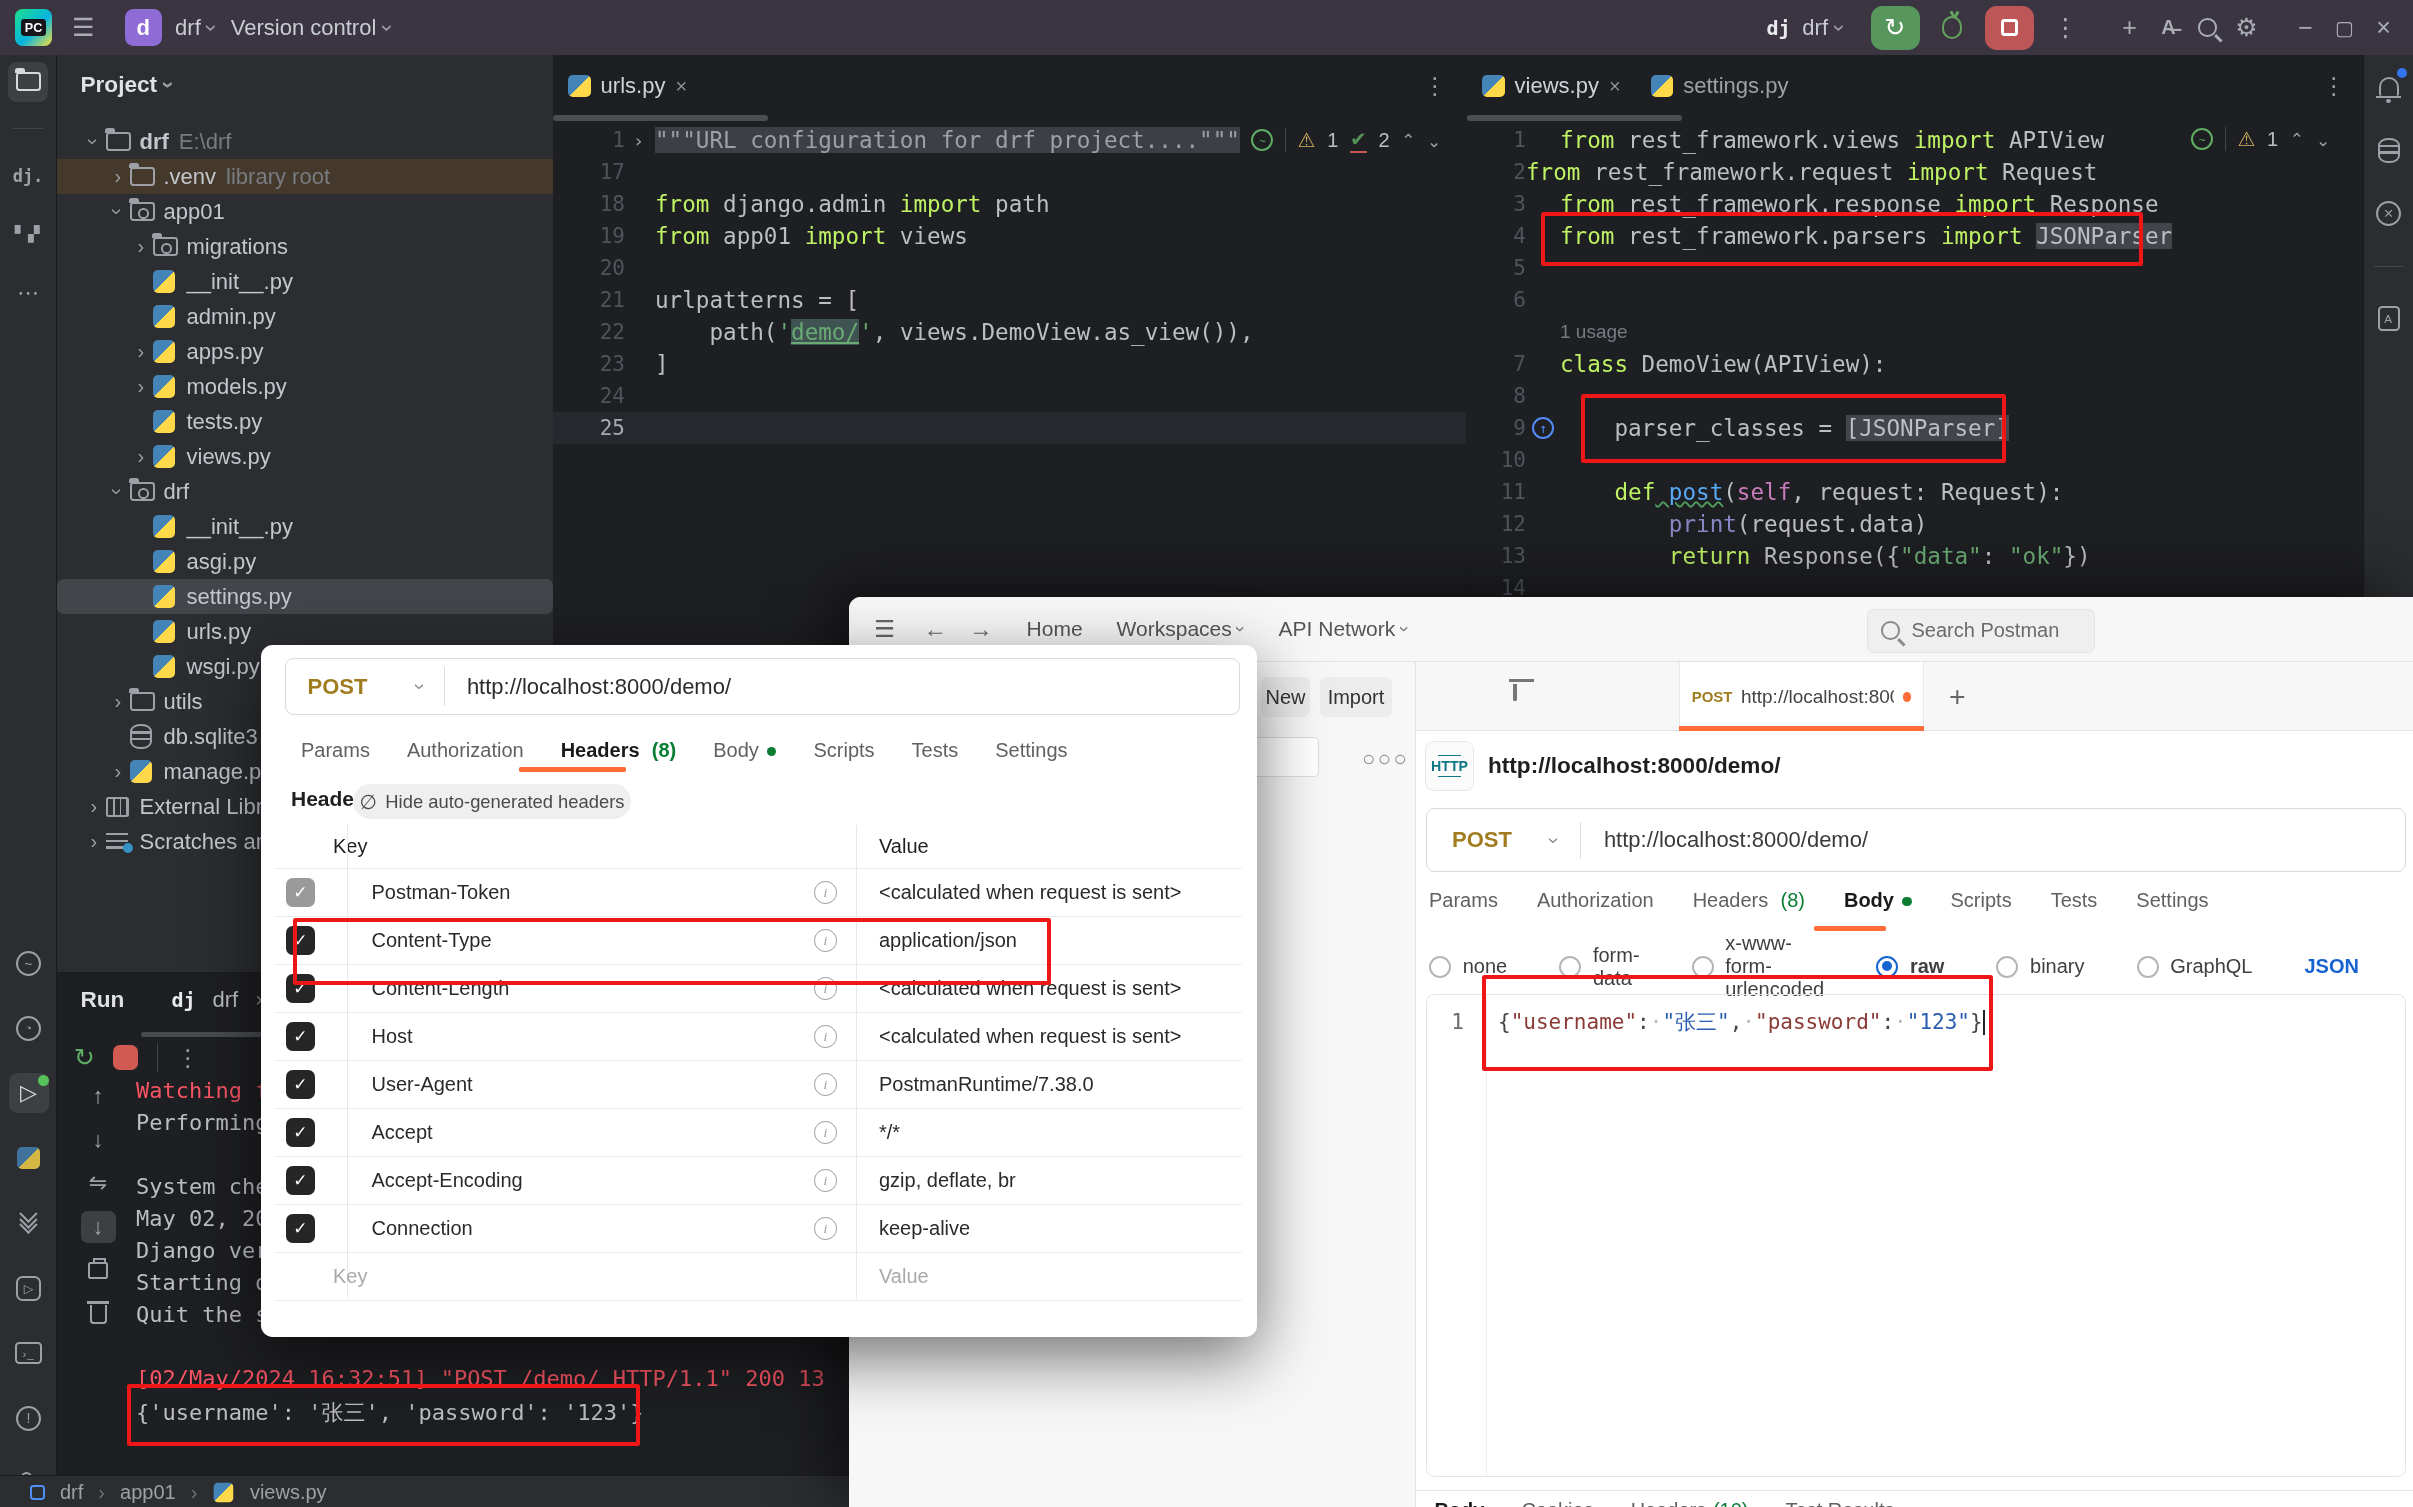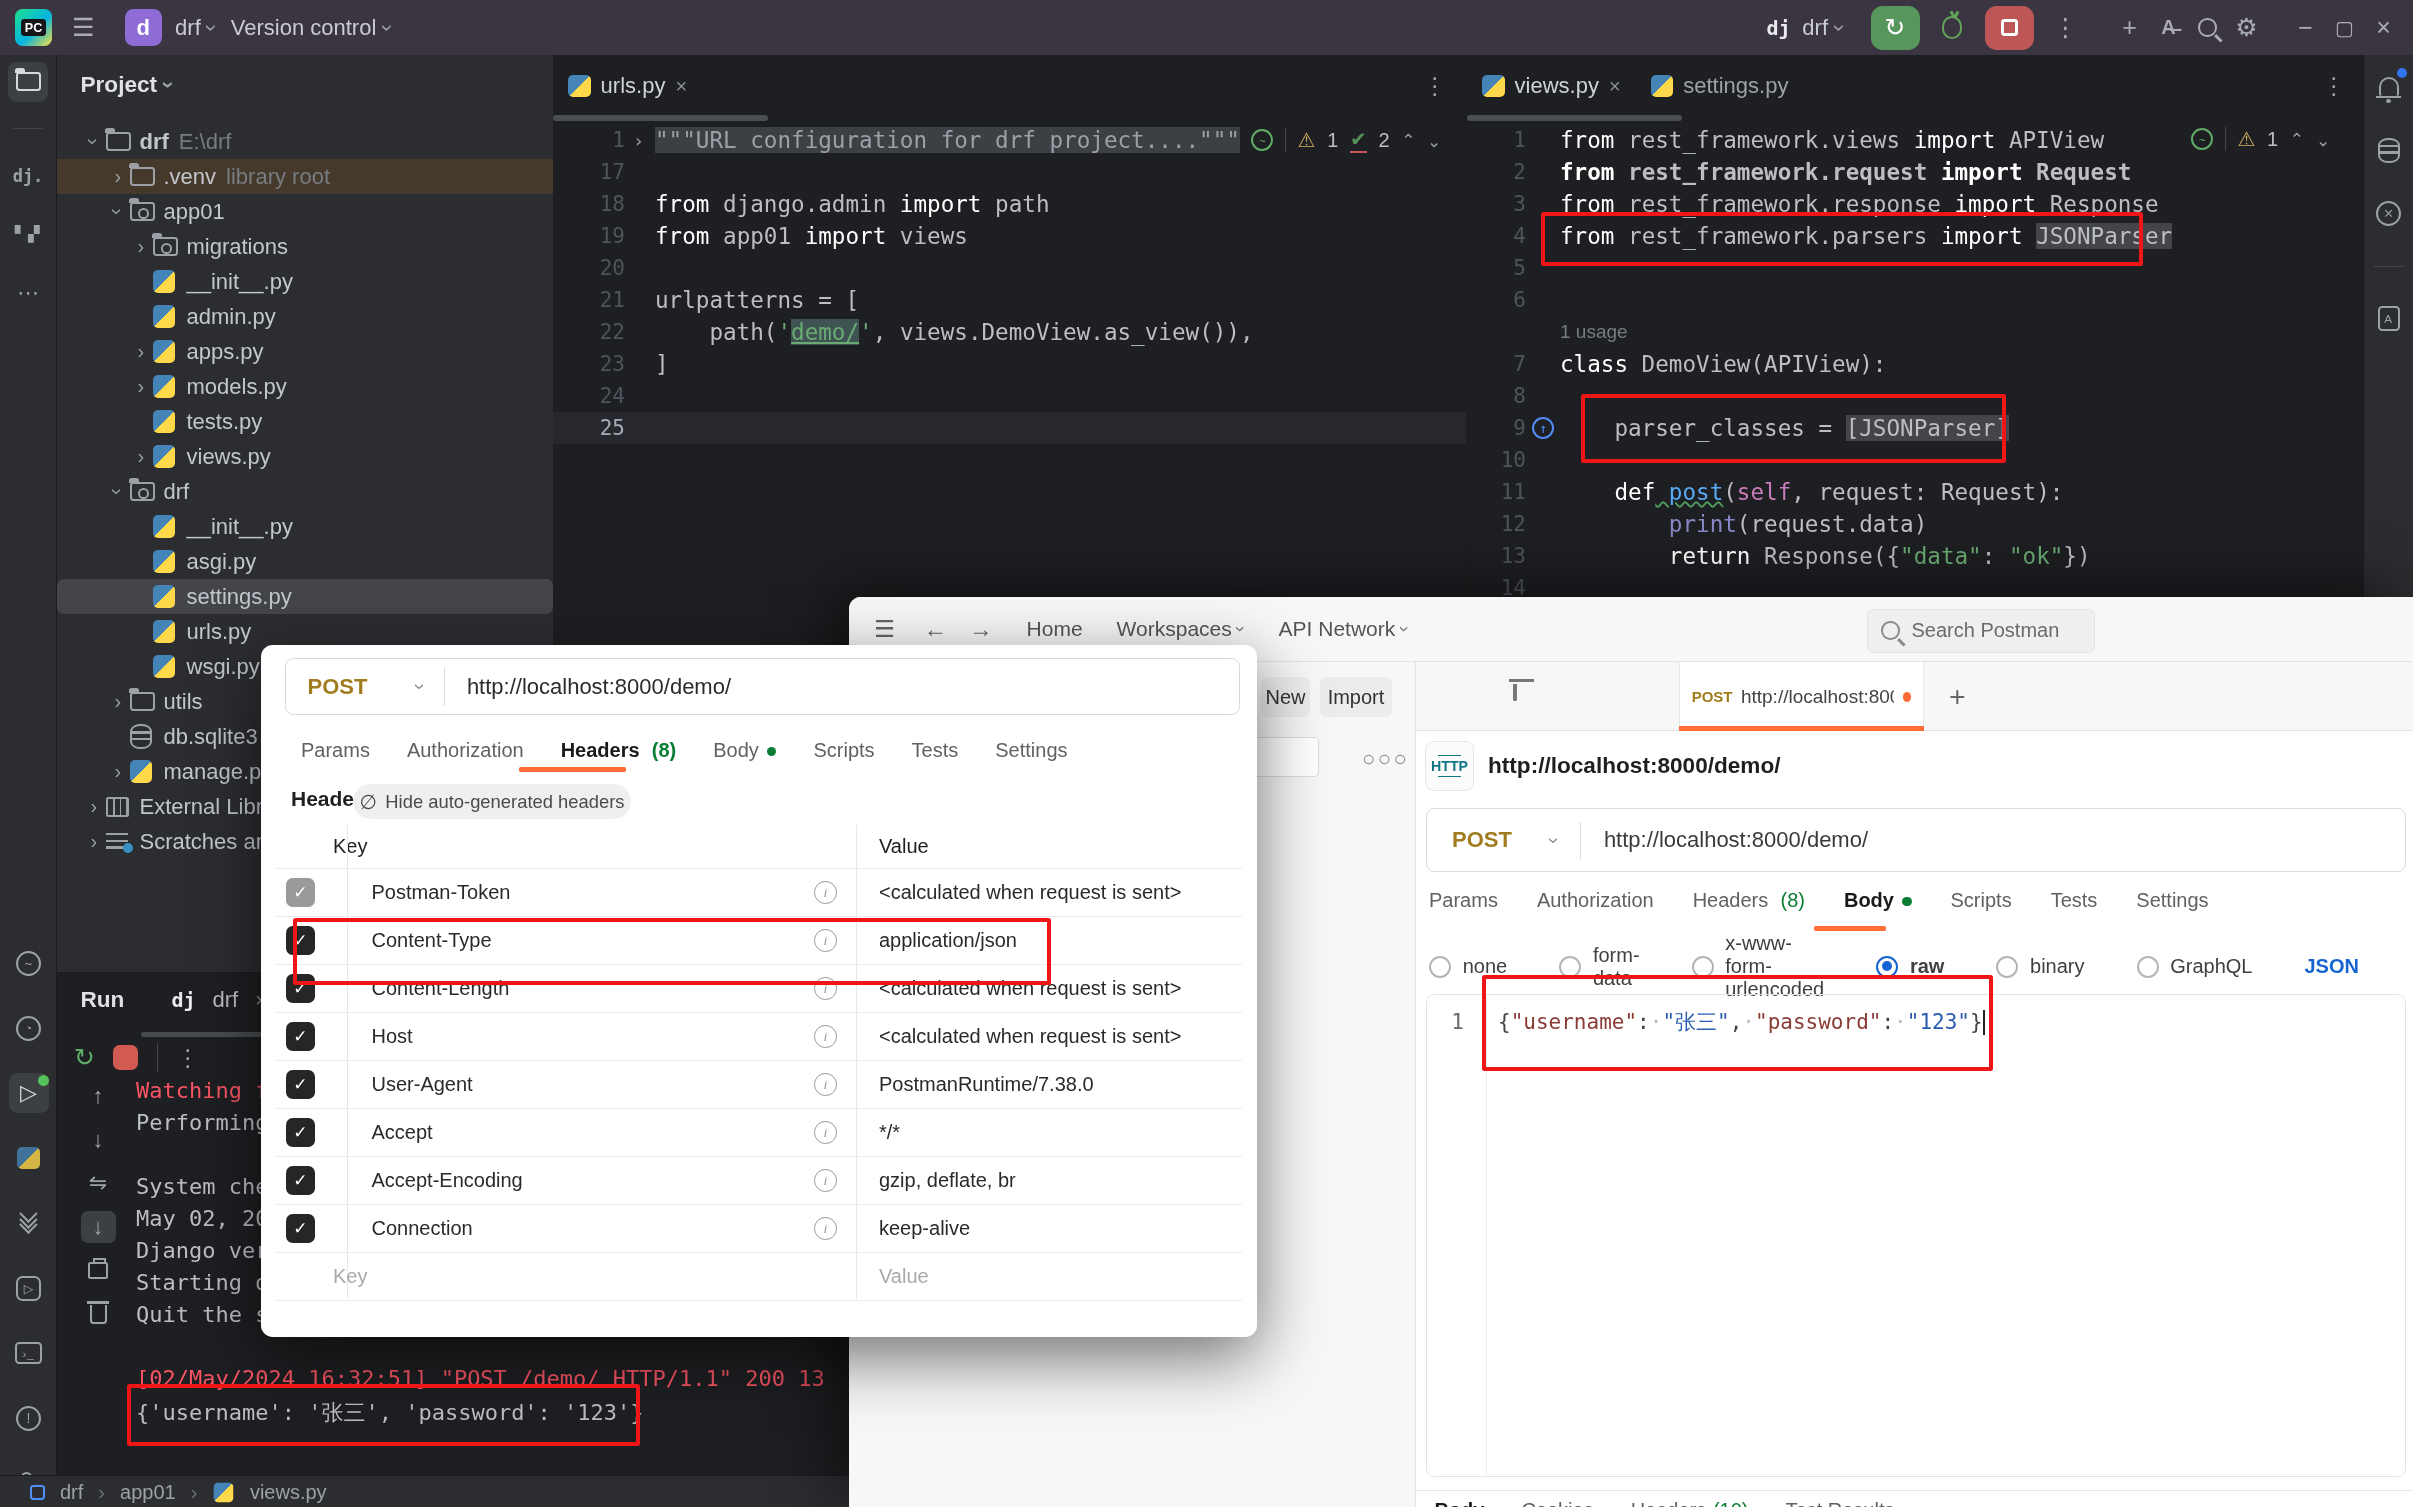--- a/index.html
+++ b/index.html
@@ -67,21 +67,21 @@
 
 .edit{position:absolute;top:55px;height:1420px;background:#1e1f22}
 .tabbar{height:62px;display:flex;align-items:center;font-size:22px;color:#cfd2d8;position:relative}
 .tab{display:flex;align-items:center;gap:10px;padding:0 15px;height:62px}
 .tab .x{color:#8c9096;font-size:20px}
 .scrollhint{position:absolute;left:0;top:60px;width:215px;height:5.9px;background:#4b4e53;border-radius:3.4px}
 .coderow{height:32px;display:flex;align-items:center;font-family:"DejaVu Sans Mono",monospace;font-size:22.6px;white-space:pre;position:relative}
 .coderow .ln{flex:none;text-align:right;color:#4f545c;font-size:21px}
 .coderow.cur{background:#26282e}
 .coderow.cur .ln{color:#a7acb4}
-.tk-k{color:#ffffff}.tk-p{color:#bcbec4}.tk-s{color:#6aab73}
+.tk-k{color:#bef264}.tk-p{color:#bcbec4}.tk-s{color:#6aab73}
 .tk-sh{color:#6aab73;background:#3f5353;text-decoration:underline}
 .tk-sel{color:#bcbec4;background:#43454a}
 .tk-d{color:#9da0a6;background:#3c3f44}
 .tk-fn{color:#57aaf7;text-decoration:underline wavy #4f9d5c 1.7px}
 .tk-bi{color:#8888c6}.tk-sf{color:#c77dbb}
 .inlay{color:#767b82;font-size:19px;font-family:"Liberation Sans",sans-serif}
 .foldarr{position:absolute;color:#9da0a6;font-size:18.4px}
 .ovr{position:absolute;width:22px;height:22px;border:2.5px solid #548af7;border-radius:50%;color:#548af7;font-size:13.4px;display:flex;align-items:center;justify-content:center}
 .inspect{position:absolute;top:72px;display:flex;align-items:center;gap:11.7px;font-size:20px;color:#bcbec4}
 .okring{width:22px;height:22px;border:2.5px solid #5fad65;border-radius:50%;color:#5fad65;font-size:11.7px;display:flex;align-items:center;justify-content:center}
@@ -474,21 +474,21 @@
     <div class="inspect" style="right:34px">
       <span class="okring">~</span>
       <span class="insdiv"></span>
       <span class="warn">⚠</span>
       <span>1</span>
       <span class="updn">⌃</span>
       <span class="updn" style="transform:rotate(180deg)">⌃</span>
     </div>
     <div id="views-code" style="position:absolute;left:0;top:69px;width:897px">
         <div class="coderow"><span class="ln" style="width: 59px;">1</span><span style="margin-left: 34px;"><span class="tk-k">from</span><span class="tk-p"> rest_framework.views </span><span class="tk-k">import</span><span class="tk-p"> APIView</span></span></div>
-        <div class="coderow"><span class="ln" style="width: 59px;">2</span><span style="margin-left: 34px; font-weight: bold;"><span class="tk-k">from</span><span class="tk-p"> rest_framework.request </span><span class="tk-k">import</span><span class="tk-p"> Request</span></span></div>
+        <div class="coderow"><span class="ln" style="width: 59px;">2</span><span style=""><span class="tk-k">from</span><span class="tk-p"> rest_framework.request </span><span class="tk-k">import</span><span class="tk-p"> Request</span></span></div>
         <div class="coderow"><span class="ln" style="width: 59px;">3</span><span style="margin-left: 34px;"><span class="tk-k">from</span><span class="tk-p"> rest_framework.response </span><span class="tk-k">import</span><span class="tk-p"> Response</span></span></div>
         <div class="coderow"><span class="ln" style="width: 59px;">4</span><span style="margin-left: 34px;"><span class="tk-k">from</span><span class="tk-p"> rest_framework.parsers </span><span class="tk-k">import</span><span class="tk-p"> </span><span class="tk-sel">JSONParser</span></span></div>
         <div class="coderow"><span class="ln" style="width: 59px;">5</span><span style="margin-left: 34px;"></span></div>
         <div class="coderow"><span class="ln" style="width: 59px;">6</span><span style="margin-left: 34px;"></span></div>
         <div class="coderow"><span class="ln" style="width: 59px;"></span><span class="inlay" style="margin-left: 34px;">1 usage</span></div>
         <div class="coderow"><span class="ln" style="width: 59px;">7</span><span style="margin-left: 34px;"><span class="tk-k">class</span><span class="tk-p"> DemoView(APIView):</span></span></div>
         <div class="coderow"><span class="ln" style="width: 59px;">8</span><span style="margin-left: 34px;"></span></div>
         <div class="coderow"><span class="ln" style="width: 59px;">9</span><span class="ovr" style="left: 65px;">↑</span><span style="margin-left: 34px;"><span class="tk-p">    parser_classes = </span><span class="tk-sel">[JSONParser]</span></span></div>
         <div class="coderow"><span class="ln" style="width: 59px;">10</span><span style="margin-left: 34px;"></span></div>
         <div class="coderow"><span class="ln" style="width: 59px;">11</span><span style="margin-left: 34px;"><span class="tk-p">    </span><span class="tk-k">def</span><span class="tk-fn"> post</span><span class="tk-p">(</span><span class="tk-sf">self</span><span class="tk-p">, request: Request):</span></span></div>

